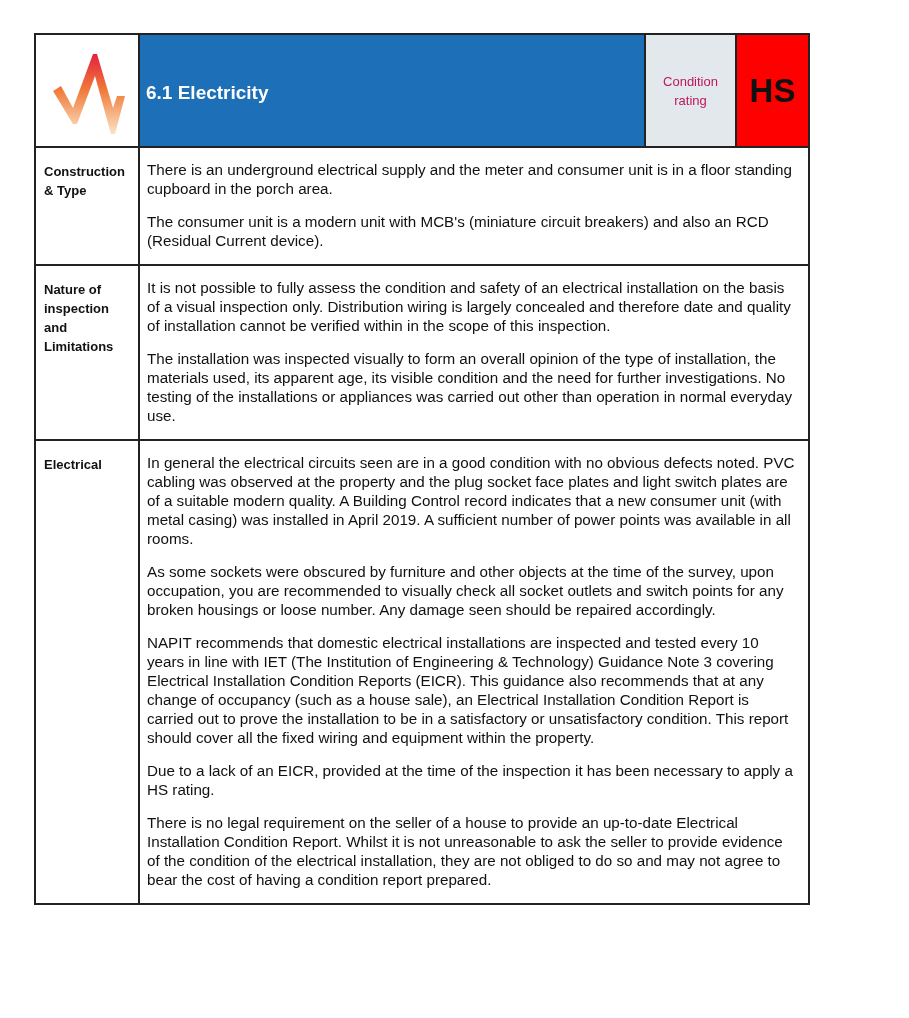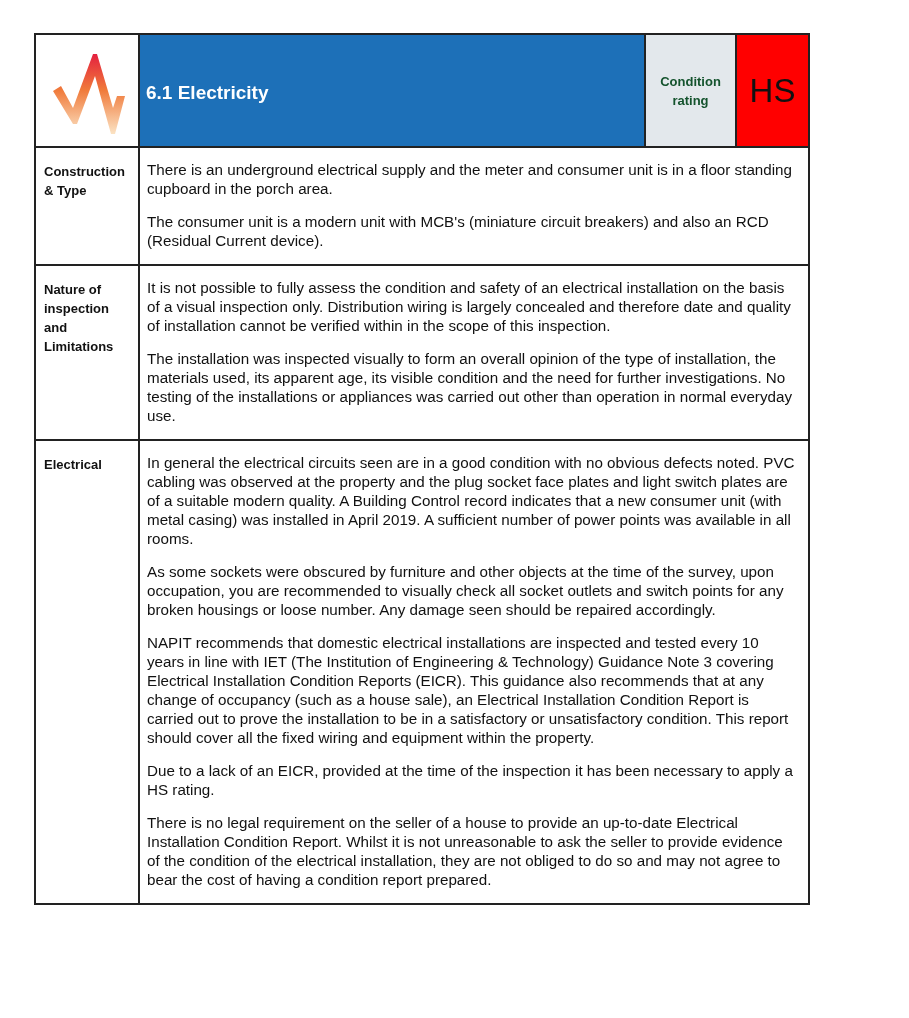--- a/index.html
+++ b/index.html
@@ -7,22 +7,22 @@
   .report-table {
     position: absolute; left: 34px; top: 33px; width: 776px;
     border-collapse: collapse; table-layout: fixed;
   }
   .report-table td { border: 2px solid #222; vertical-align: top; padding: 0; }
   .col-label { width: 104px; }
   .hdr-row td { height: 111px; }
   .logo-cell { background: #fff; vertical-align: middle !important; text-align: center; }
   .title-cell { background: #1d70b8; color: #fff; vertical-align: middle !important; }
   .title-text { font-weight: bold; font-size: 19px; padding-left: 6px; display: block; margin-top: 4px; }
-  .rating-label-cell { background: #e3e8ec; width: 91px; text-align: center; vertical-align: middle !important; font-weight: bold; font-size: 13px; line-height: 19px; color: #14532d; }
-  .rating-value-cell { background: #ff0000; width: 73px; text-align: center; vertical-align: middle !important; font-weight: normal; font-size: 33px; color: #111; }
+  .rating-label-cell { background: #e3e8ec; width: 91px; text-align: center; vertical-align: middle !important; font-weight: normal; font-size: 13px; line-height: 19px; color: #be185d; }
+  .rating-value-cell { background: #ff0000; width: 73px; text-align: center; vertical-align: middle !important; font-weight: bold; font-size: 33px; color: #111; }
   .label-cell { font-weight: bold; font-size: 13px; line-height: 19px; padding: 14px 4px 0 8px !important; }
   .content-cell { padding: 12px 6px 14px 7px !important; font-size: 15.2px; line-height: 19px; }
   .content-cell p { margin: 0 4px 14px 0; }
   .content-cell p:last-child { margin-bottom: 0; }
   .logo-svg { display: block; margin: 0 auto; }
 </style>
 </head>
 <body>
 
 <table class="report-table">

